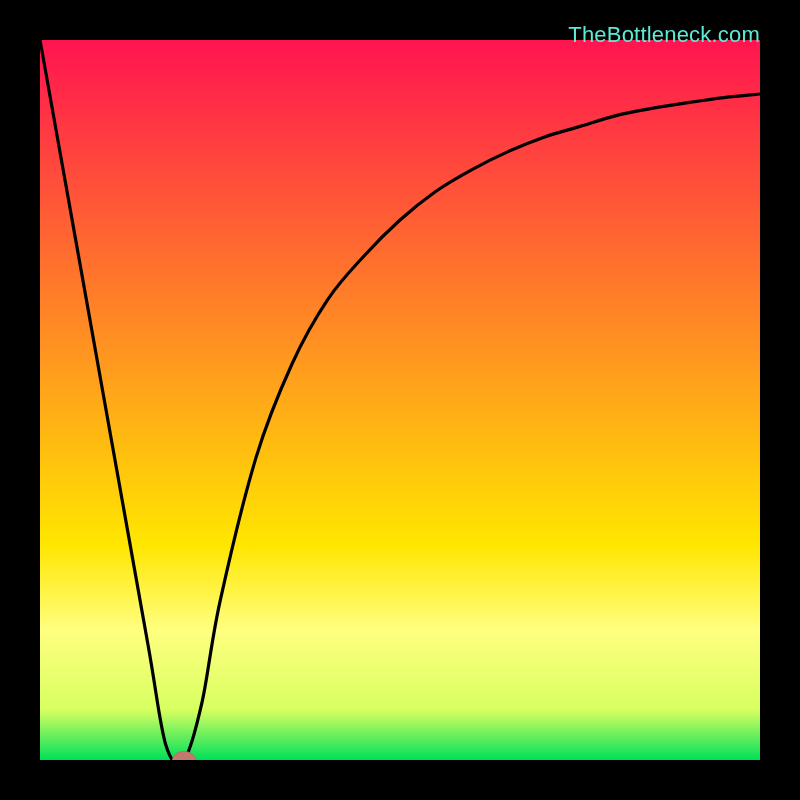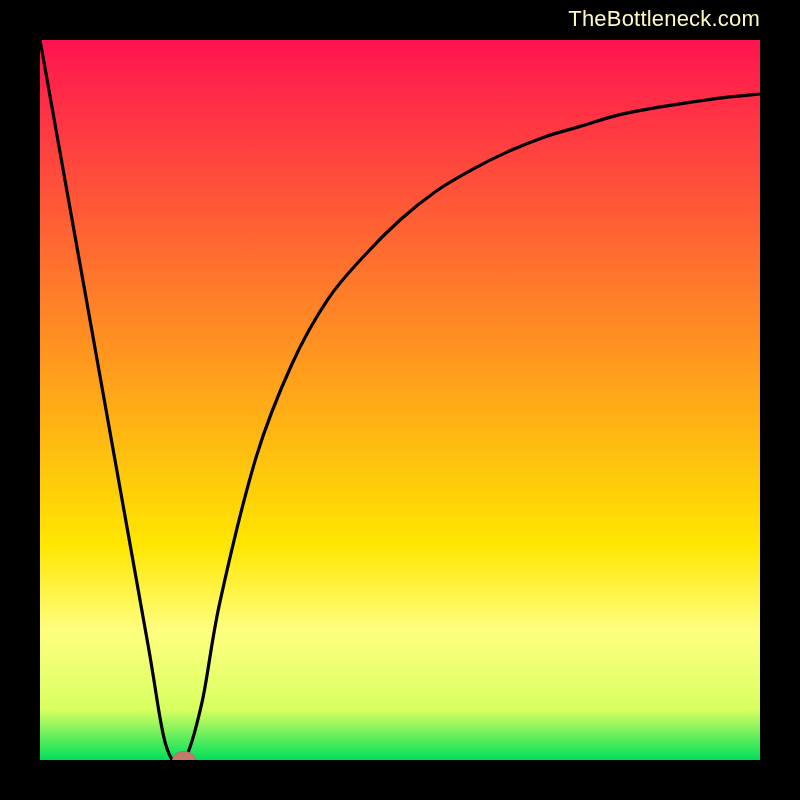--- a/index.html
+++ b/index.html
@@ -21,23 +21,23 @@
   }
   .plot {
     position: absolute;
     left: 0;
     top: 0;
     width: 720px;
     height: 720px;
   }
   .watermark {
     position: absolute;
-    top: 6px;
+    top: 22px;
     right: 40px;
-    color: #fef9c3;
+    color: #5eead4;
     font-size: 22px;
     font-weight: 400;
     letter-spacing: 0.2px;
   }
 </style>
 </head>
 <body>
 
 <div class="frame">
   <svg class="plot" viewBox="0 0 720 720">

